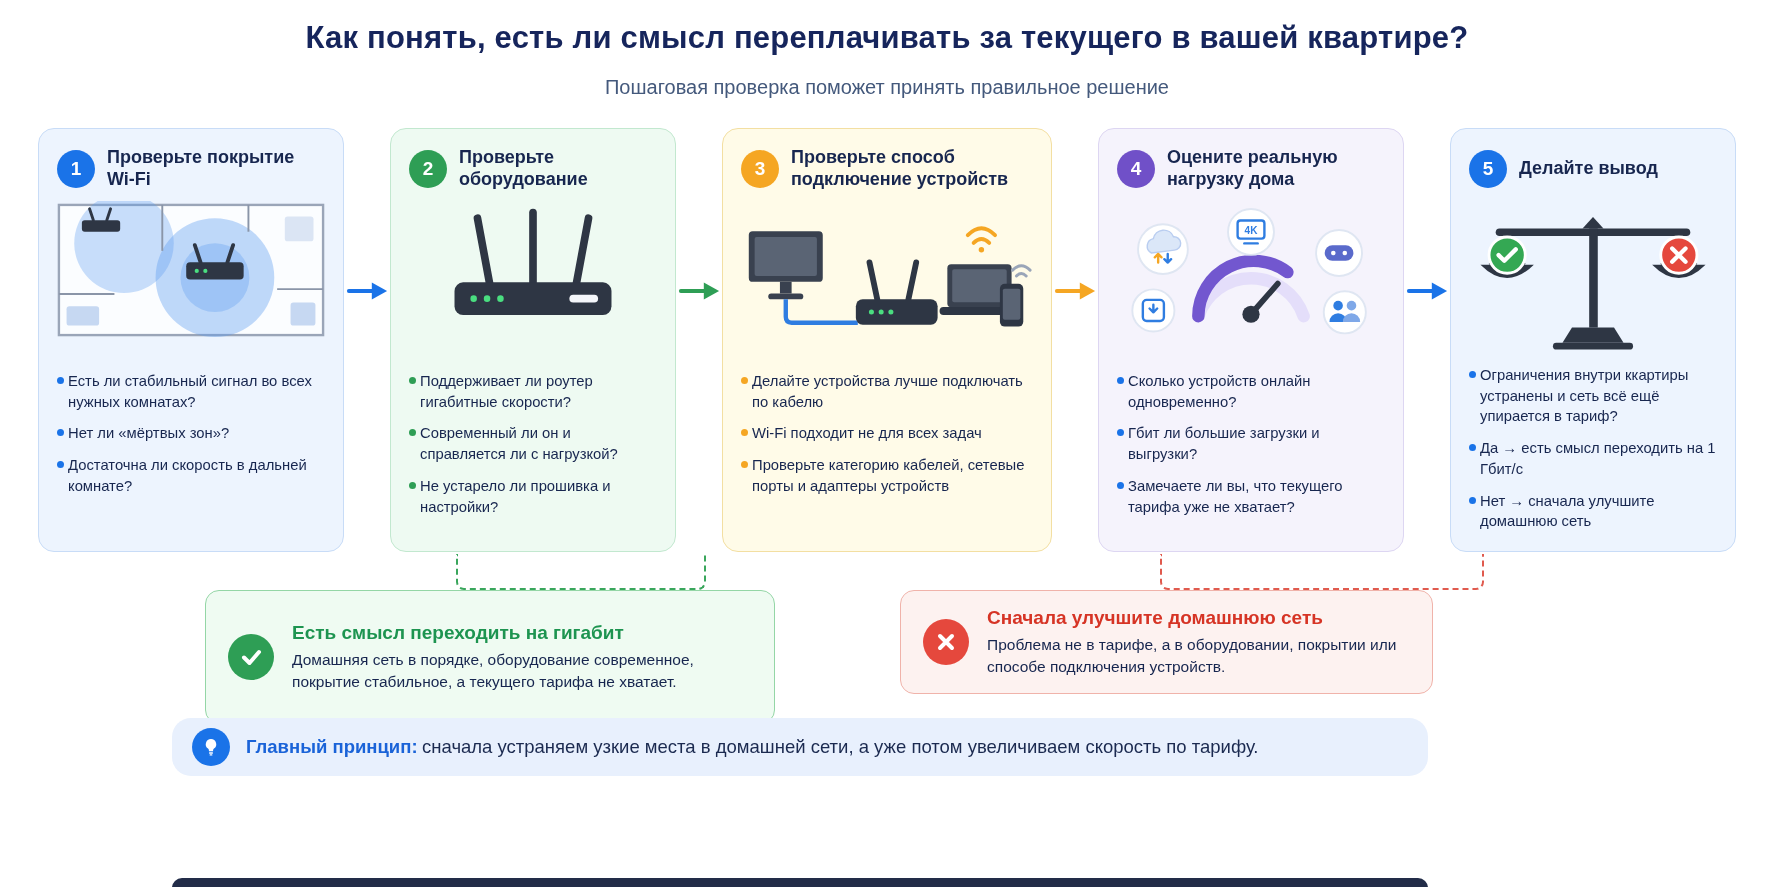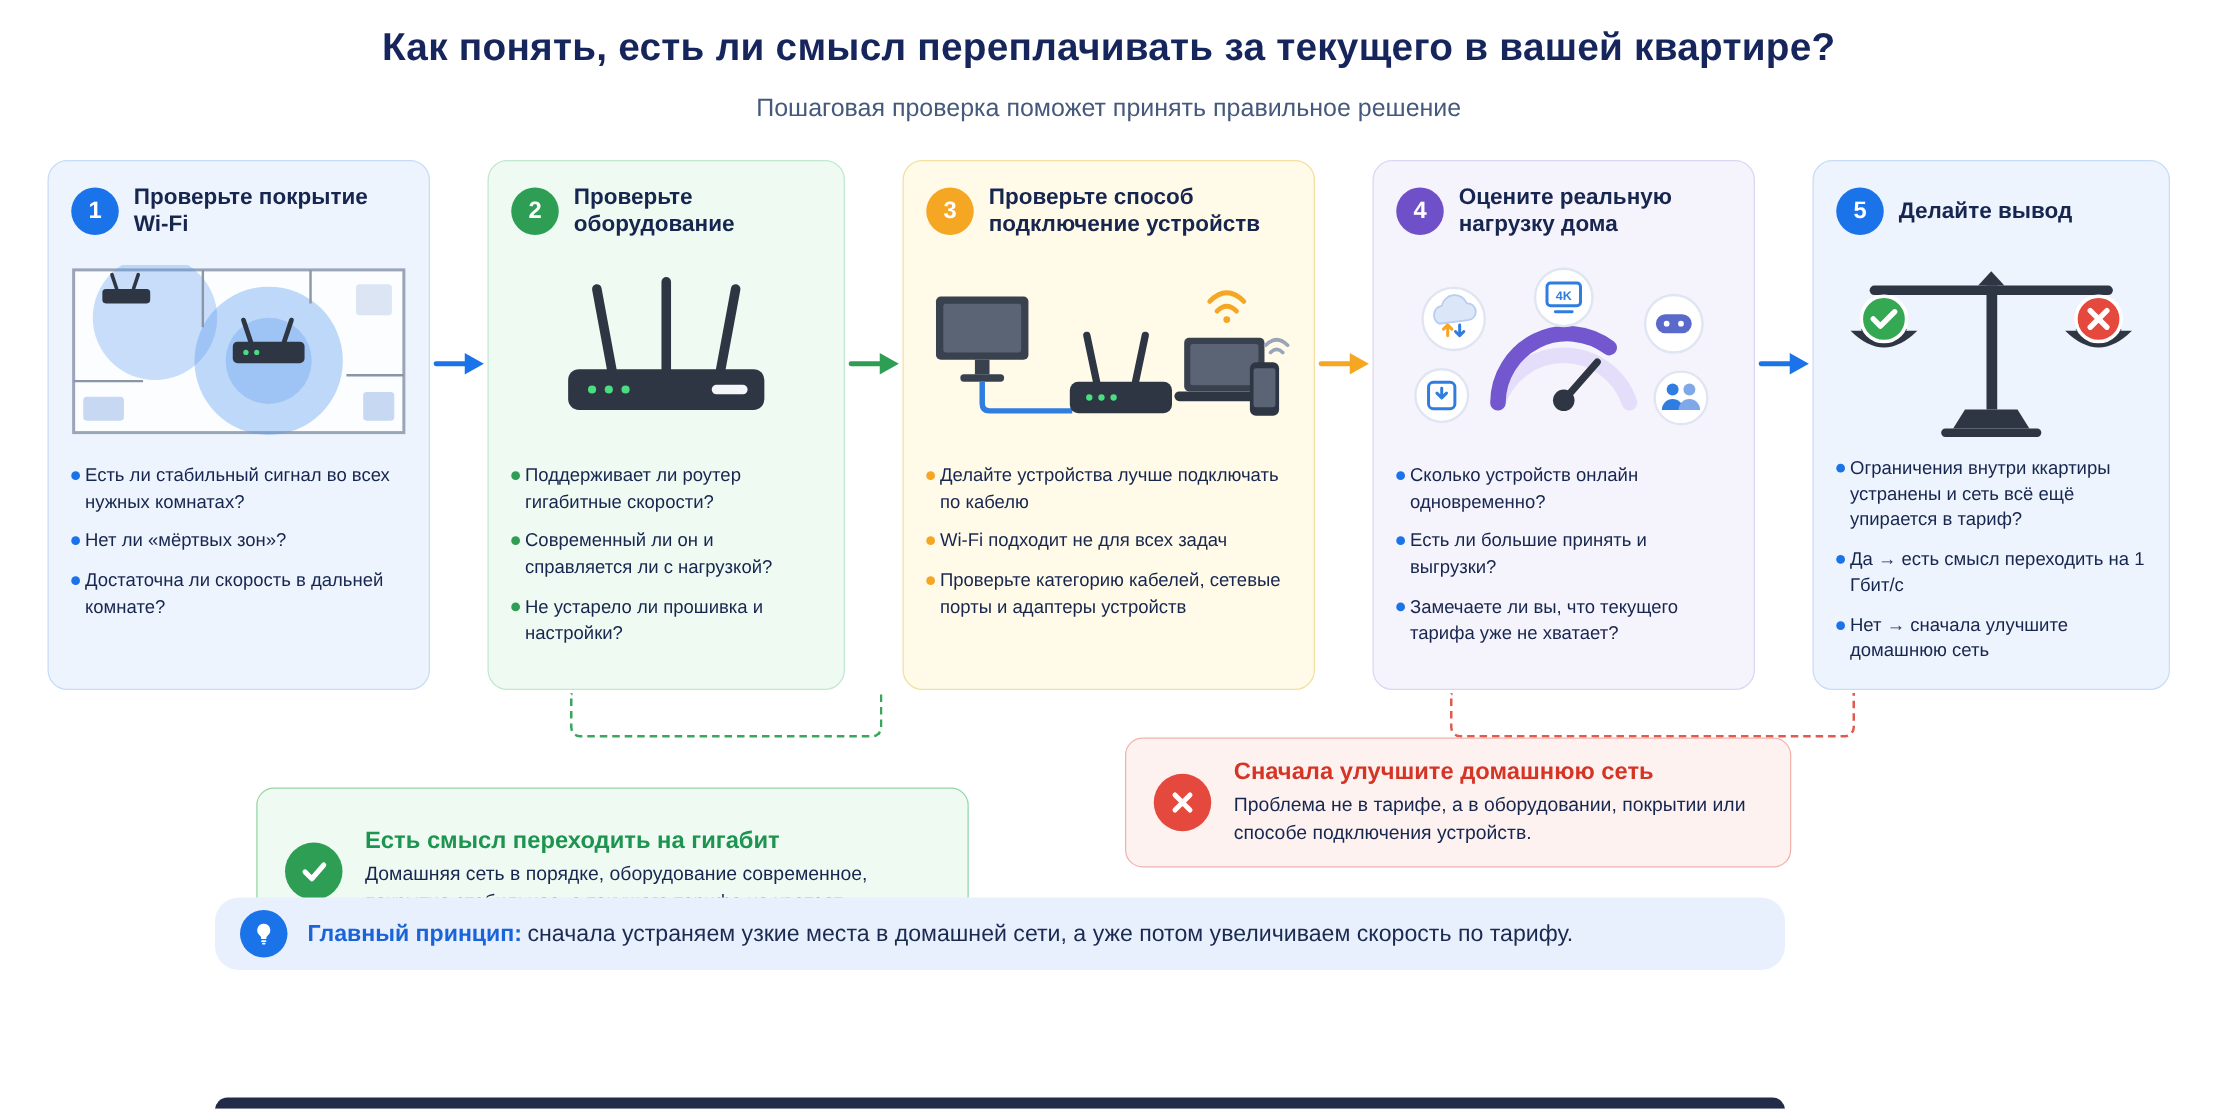--- a/index.html
+++ b/index.html
@@ -13,32 +13,32 @@
   .step-card.wide{flex:1.1;}
   .arrow-cell{flex:0 0 46px;display:flex;justify-content:center;align-items:flex-start;padding-top:150px;}
   .arrow-svg{width:44px;height:26px;}
   .arrow-svg line{stroke:var(--arrow-color,#1a73e8);}
   .arrow-svg polygon{fill:var(--arrow-color,#1a73e8);}
 
   .step-head{display:flex;gap:12px;align-items:center;min-height:48px;}
   .step-num{width:38px;height:38px;flex:0 0 38px;border-radius:50%;background:var(--accent,#1a73e8);color:#fff;font-size:19px;font-weight:700;display:flex;align-items:center;justify-content:center;}
   .step-title{font-size:18px;font-weight:700;line-height:1.22;color:#17264f;}
 
-  .step-illus{height:160px;display:flex;align-items:center;justify-content:center;margin:8px 0 4px;}
+  .step-illus{height:160px;display:flex;align-items:flex-start;justify-content:center;margin:8px 0 4px;}
 
   .step-bullets{list-style:none;margin:6px 0 0;padding:0;}
   .step-bullets li{display:flex;gap:4px;margin-bottom:11px;font-size:14.8px;line-height:1.4;color:#17264f;}
   .bullet-dot{width:7px;height:7px;border-radius:50%;background:var(--bullet,#1a73e8);flex:0 0 7px;margin-top:6px;}
 
   .connector{position:absolute;}
   .connector.green{left:456px;top:554px;width:246px;height:34px;border-left:2px dashed #3aa65c;border-right:2px dashed #3aa65c;border-bottom:2px dashed #3aa65c;border-radius:0 0 8px 8px;}
   .connector.red{left:1160px;top:554px;width:320px;height:34px;border-left:2px dashed #e05a4e;border-right:2px dashed #e05a4e;border-bottom:2px dashed #e05a4e;border-radius:0 0 8px 8px;}
 
   .outcome{position:absolute;border-radius:14px;display:flex;align-items:center;gap:18px;padding:14px 22px;box-sizing:border-box;}
-  .outcome.positive{left:205px;top:590px;width:570px;height:134px;background:#effbf2;border:1.5px solid #94d6a6;margin-top:40px;}
+  .outcome.positive{left:205px;top:590px;width:570px;height:134px;background:#effbf2;border:1.5px solid #94d6a6;}
   .outcome.negative{left:900px;top:590px;width:533px;height:104px;background:#fdf2f0;border:1.5px solid #f0b3aa;}
   .outcome-icon{width:46px;height:46px;border-radius:50%;flex:0 0 46px;display:flex;align-items:center;justify-content:center;background:#2e9e55;}
   .outcome-title{font-size:19px;font-weight:700;margin-bottom:5px;}
   .outcome.positive .outcome-title{color:#1d9450;}
   .outcome.negative .outcome-title{color:#d63425;}
   .outcome-text{font-size:15.5px;line-height:1.42;color:#17264f;}
 
   .principle{position:absolute;left:172px;top:718px;width:1256px;height:58px;background:#e8f0fd;border-radius:19px;display:flex;align-items:center;gap:16px;padding:0 20px;box-sizing:border-box;}
   .principle-icon{width:38px;height:38px;border-radius:50%;background:#1a73e8;flex:0 0 38px;display:flex;align-items:center;justify-content:center;}
   .principle-label{font-size:18.5px;font-weight:700;color:#1a63d8;white-space:nowrap;}
@@ -237,21 +237,21 @@
           <path d="M236 124 a9 9 0 0 1 18 0 z" fill="#7fa8e8"></path>
         </svg>
       </div>
       <ul class="step-bullets">
         <li>
             <span class="bullet-dot"></span>
             <span>Сколько устройств онлайн одновременно?</span>
           </li>
         <li>
             <span class="bullet-dot"></span>
-            <span>Есть ли большие принять и выгрузки?</span>
+            <span>Гбит ли большие загрузки и выгрузки?</span>
           </li>
         <li>
             <span class="bullet-dot"></span>
             <span>Замечаете ли вы, что текущего тарифа уже не хватает?</span>
           </li>
       </ul>
     </div>
 
     <div class="arrow-cell">
       <svg class="arrow-svg" viewBox="0 0 46 26" style="--arrow-color: #1a73e8;">

